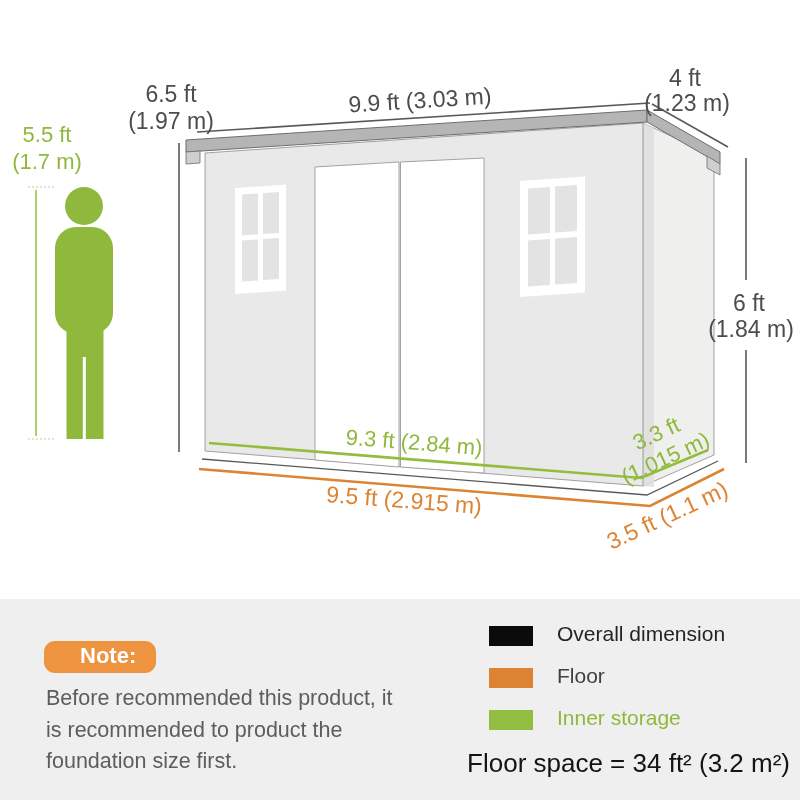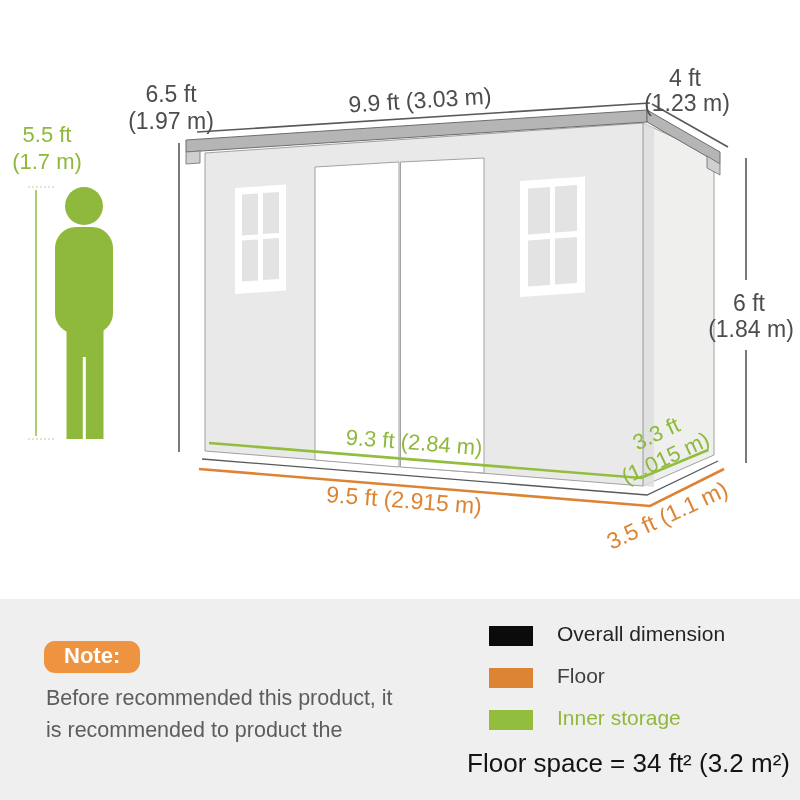--- a/index.html
+++ b/index.html
@@ -6,21 +6,21 @@
   .page{position:relative;width:800px;height:800px;background:#ffffff;overflow:hidden;
         font-family:"Liberation Sans", sans-serif;}
   .diagram-wrap{position:absolute;left:0;top:0;width:800px;height:599px;}
   svg text{font-family:"Liberation Sans", sans-serif;}
   .dim-dark{fill:#4a4c4e;font-size:23px;}
   .dim-green{fill:#8fb93c;font-size:22px;}
   .dim-orange{fill:#dd8434;font-size:23px;}
 
   .info-panel{position:absolute;left:0;top:599px;width:800px;height:201px;background:#f0efef;}
   .note-badge{position:absolute;left:44px;top:42px;background:#ee9440;color:#ffffff;
-              font-size:22px;font-weight:bold;padding:2px 20px 4px 20px;border-radius:11px;}
+              font-size:22px;font-weight:bold;padding:2px 20px 4px 36px;border-radius:11px;}
   .note-text{position:absolute;left:46px;top:84px;color:#5d5d5d;font-size:21.5px;line-height:31.5px;}
   .legend{position:absolute;left:489px;top:27px;}
   .legend-row{display:flex;align-items:flex-end;margin-bottom:22px;height:20px;}
   .swatch{width:44px;height:20px;display:block;margin-right:24px;flex:0 0 auto;}
   .legend-label{font-size:21px;white-space:nowrap;}
   .legend-label.l0{color:#242424;}
   .legend-label.l1{color:#404040;}
   .legend-label.l2{color:#8fb93c;}
   .floor-space{position:absolute;left:420px;top:149px;width:370px;text-align:right;
                color:#141414;font-size:26px;}
@@ -122,20 +122,21 @@
 
   <div class="info-panel">
 
     <div class="note-badge">
       <span>Note:</span>
     </div>
 
     <div class="note-text">
       <div>Before recommended this product, it</div>
       <div>is recommended to product the</div>
+      <div>foundation size first.</div>
     </div>
 
     <div class="legend">
       <div class="legend-row">
         <svg class="swatch">
           <rect width="100%" height="100%" fill="#0b0b0b"></rect>
         </svg>
         <span class="legend-label l0">Overall dimension</span>
       </div>
       <div class="legend-row">

